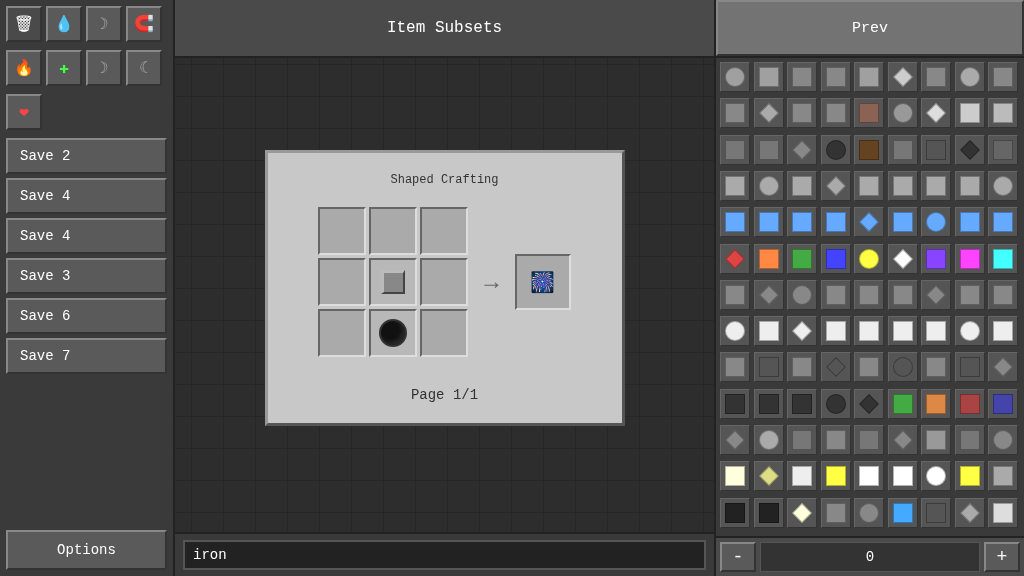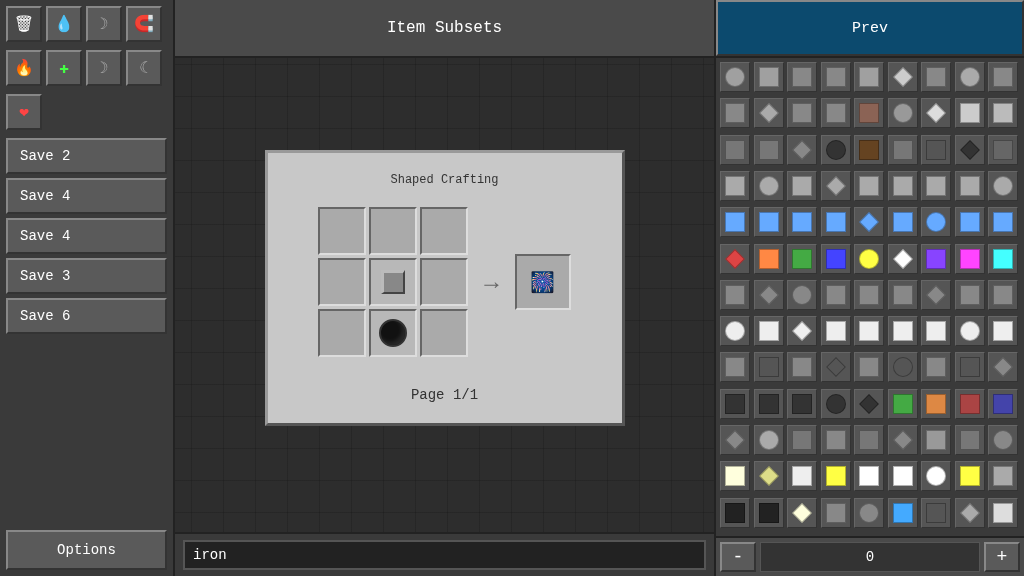--- a/index.html
+++ b/index.html
@@ -221,21 +221,21 @@
     
     .top-nav {
       display: flex;
       height: 58px;
       background: #4a4a4a;
       border-bottom: 2px solid #222;
     }
 
     .nav-btn {
       flex: 1;
-      background: #0c4a6e;
+      background: #737373;
       border: 2px solid #888;
       border-bottom-color: #333;
       border-right-color: #333;
       color: #fff;
       font-family: 'Courier New', monospace;
       font-size: 15px;
       cursor: pointer;
       display: flex;
       align-items: center;
       justify-content: center;
@@ -391,20 +391,21 @@
   </div>
   <div class="top-icons-row">
     <div class="icon-btn heart">❤</div>
   </div>
 
   <button class="save-btn">Save 2</button>
   <button class="save-btn">Save 4</button>
   <button class="save-btn">Save 4</button>
   <button class="save-btn">Save 3</button>
   <button class="save-btn">Save 6</button>
+  <button class="save-btn">Save 7</button>
 
   <button class="options-btn">Options</button>
 </div>
 
 <div class="main-area">
   <div class="crafting-dialog">
     <div class="crafting-title">Shaped Crafting</div>
 
     <div class="crafting-body">
 

